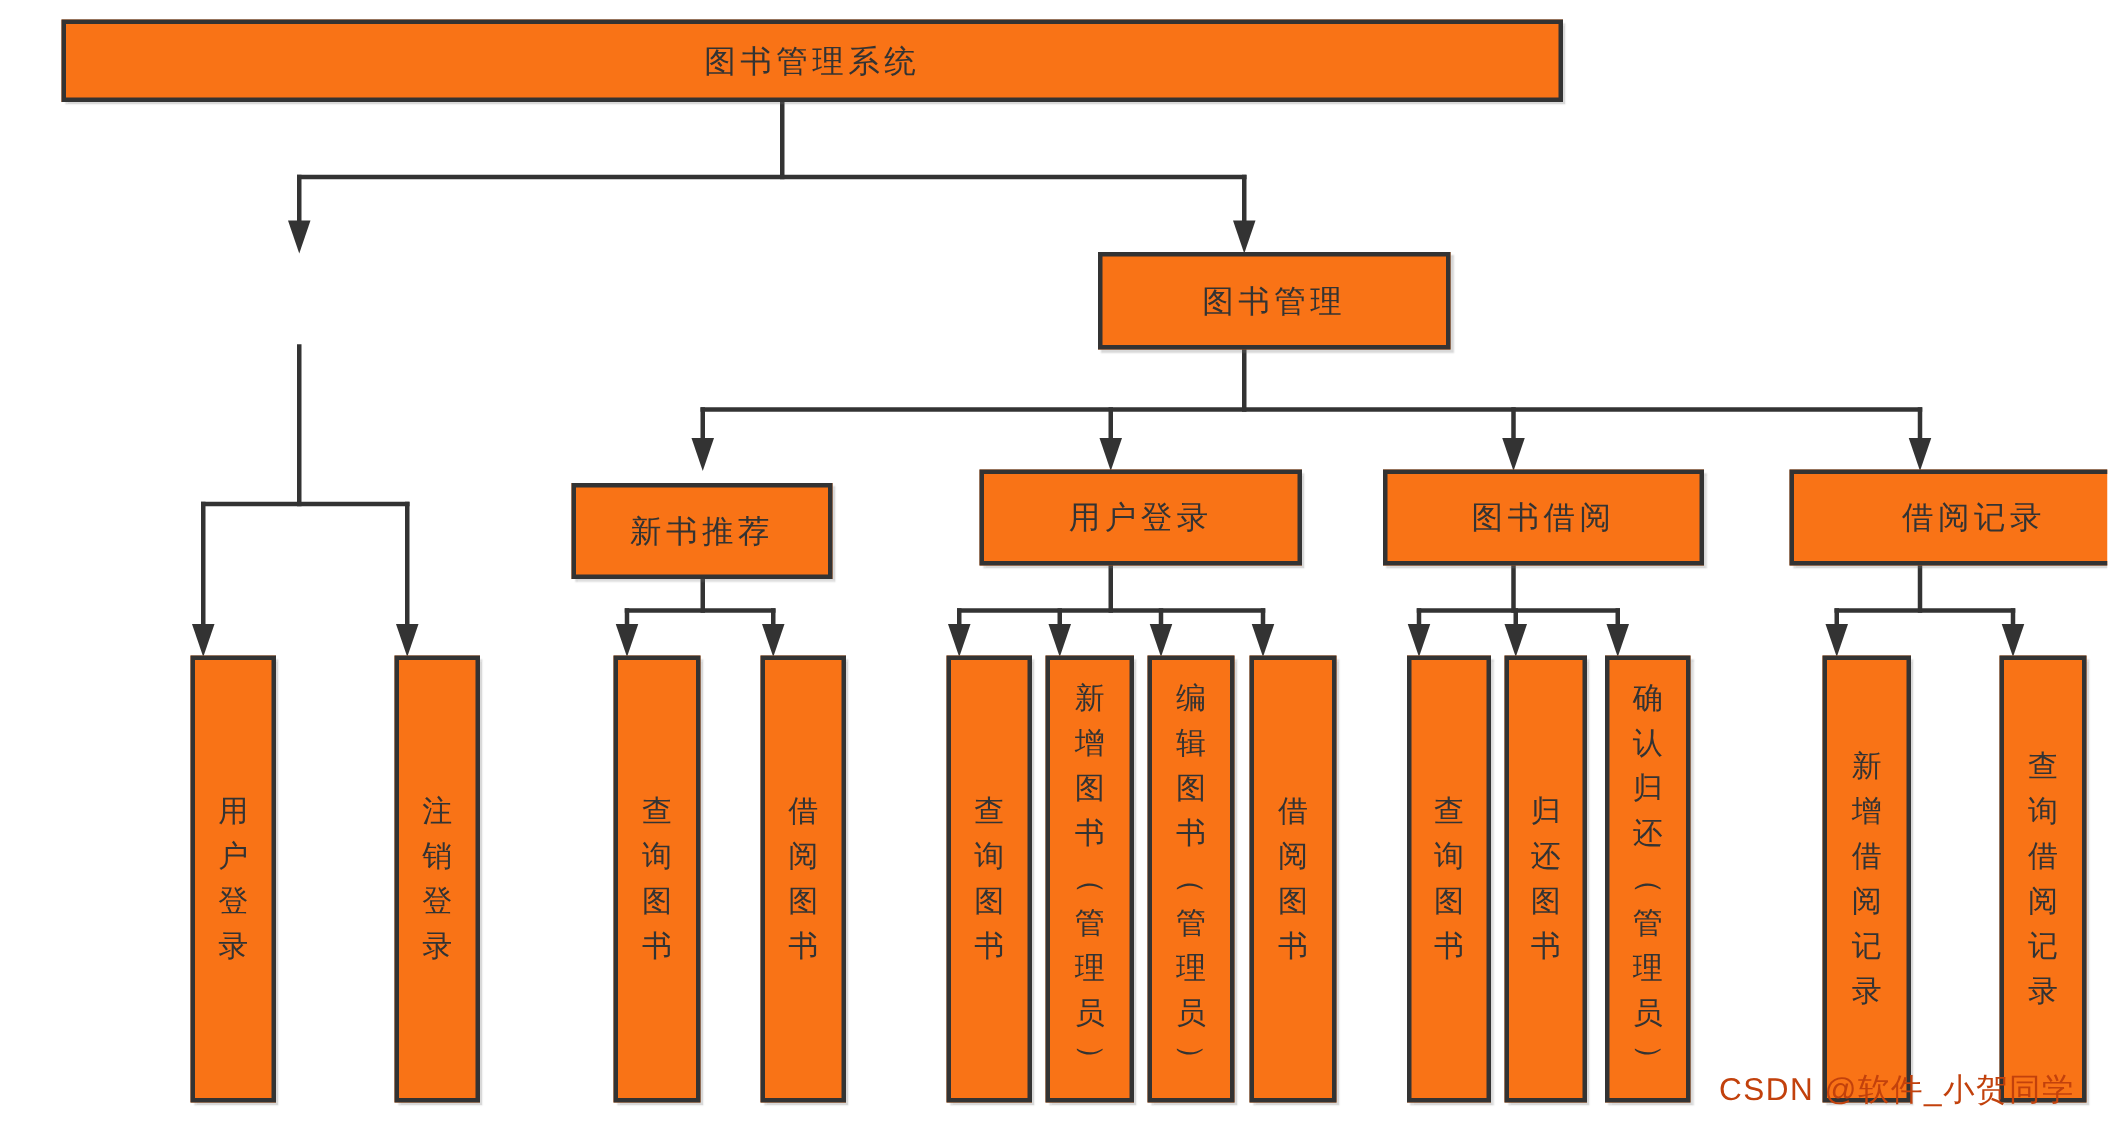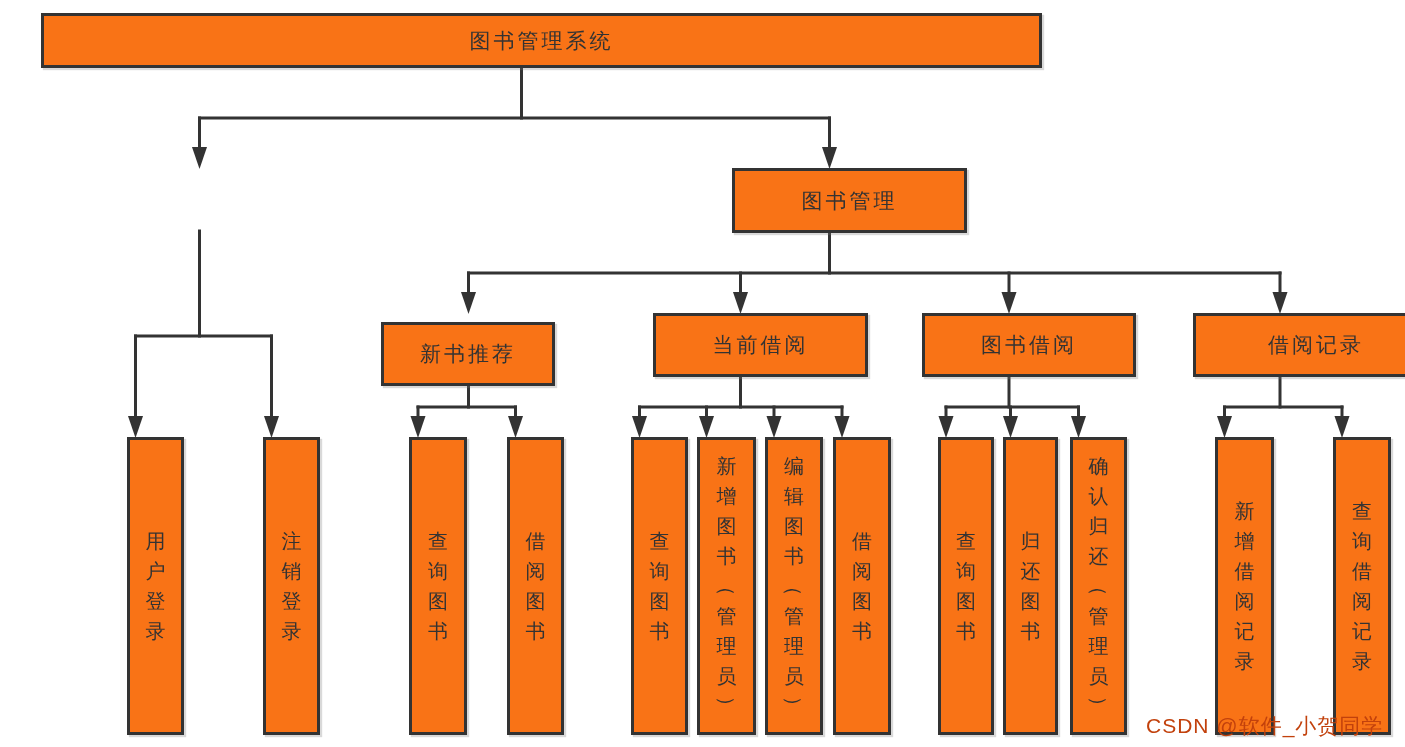--- a/index.html
+++ b/index.html
@@ -85,21 +85,21 @@
 <div class="node" style="left: 21px; top: 13px; width: 1001px; height: 55px;">
       <span class="lbl">图书管理系统</span>
     </div>
     <div class="node" style="left: 712px; top: 168px; width: 235px; height: 65px;">
       <span class="lbl">图书管理</span>
     </div>
     <div class="node" style="left: 361px; top: 322px; width: 174px; height: 64px;">
       <span class="lbl">新书推荐</span>
     </div>
     <div class="node" style="left: 633px; top: 313px; width: 215px; height: 64px;">
-      <span class="lbl">当前借阅</span>
+      <span class="lbl">用户登录</span>
     </div>
     <div class="node" style="left: 902px; top: 313px; width: 214px; height: 64px;">
       <span class="lbl">图书借阅</span>
     </div>
     <div class="node" style="left: 1173px; top: 313px; width: 246px; height: 64px;">
       <span class="lbl">借阅记录</span>
     </div>
     <div class="node v" style="left: 107px; top: 437px; width: 57px; height: 298px;">
       <span class="lbl">
         <span class="ch">用</span>

